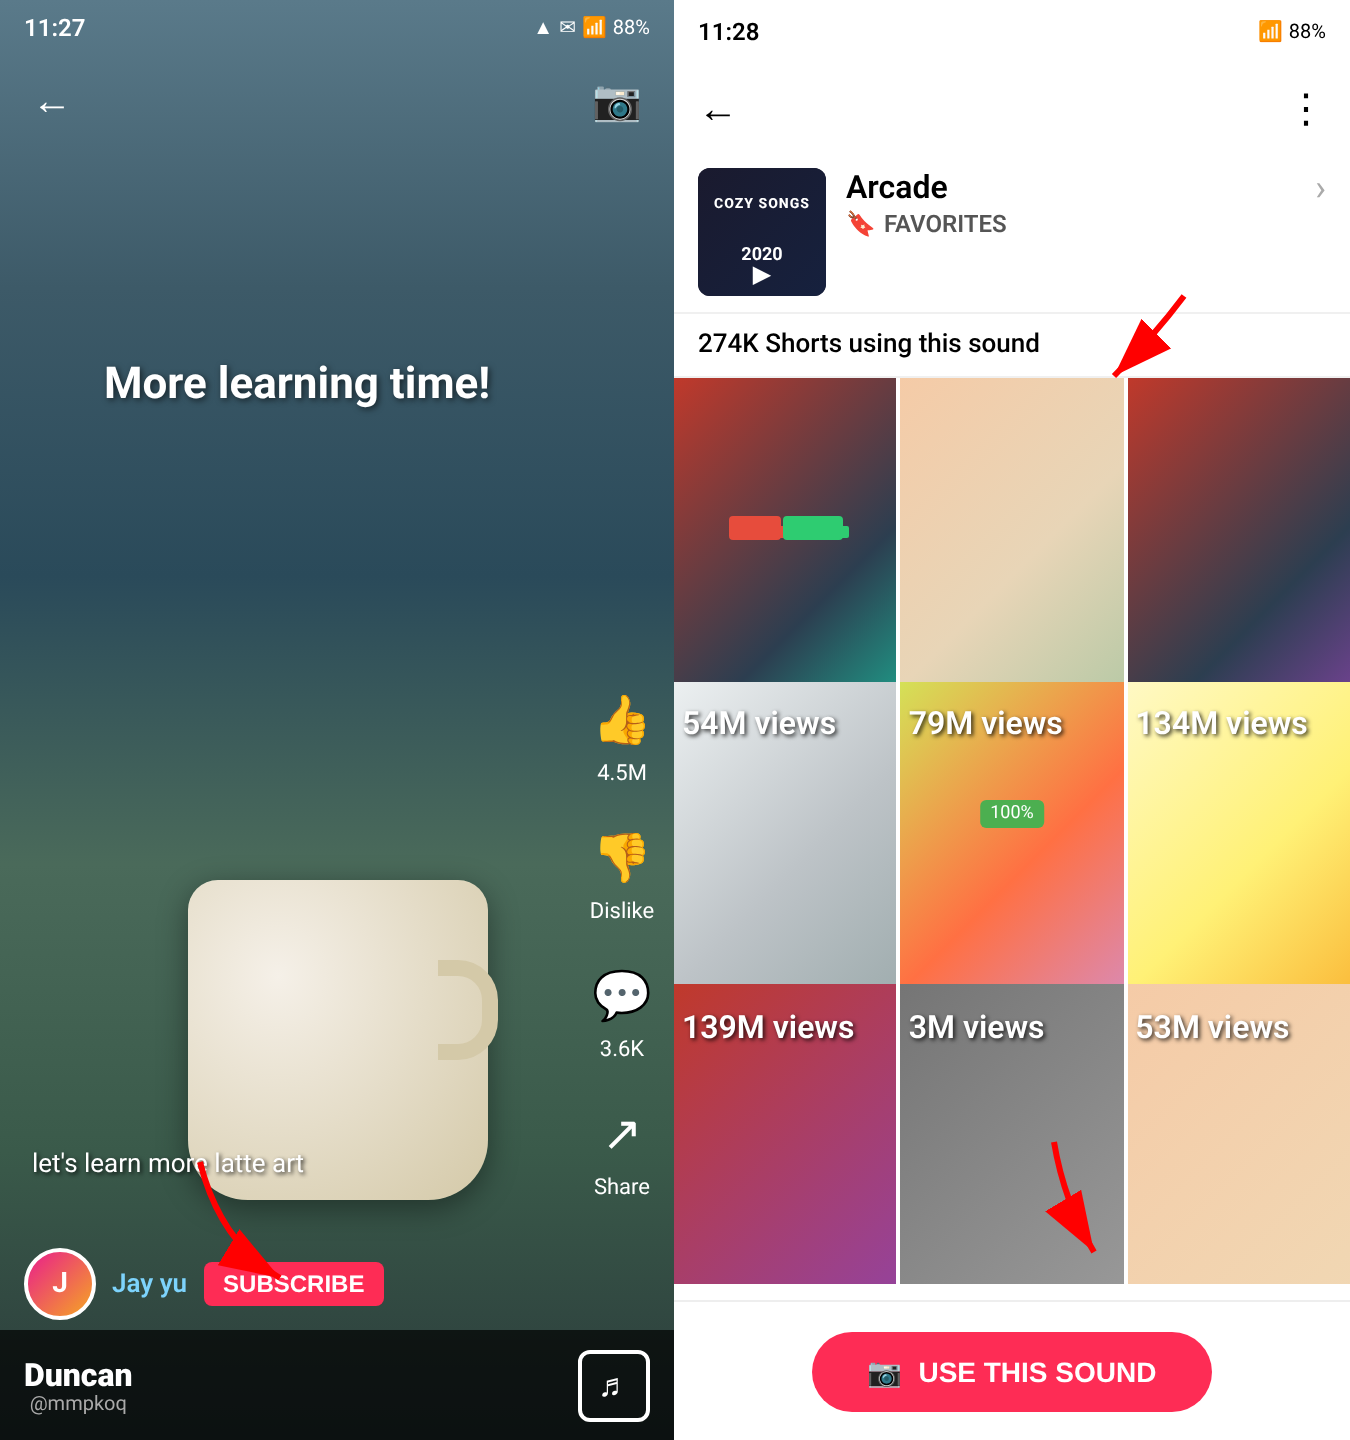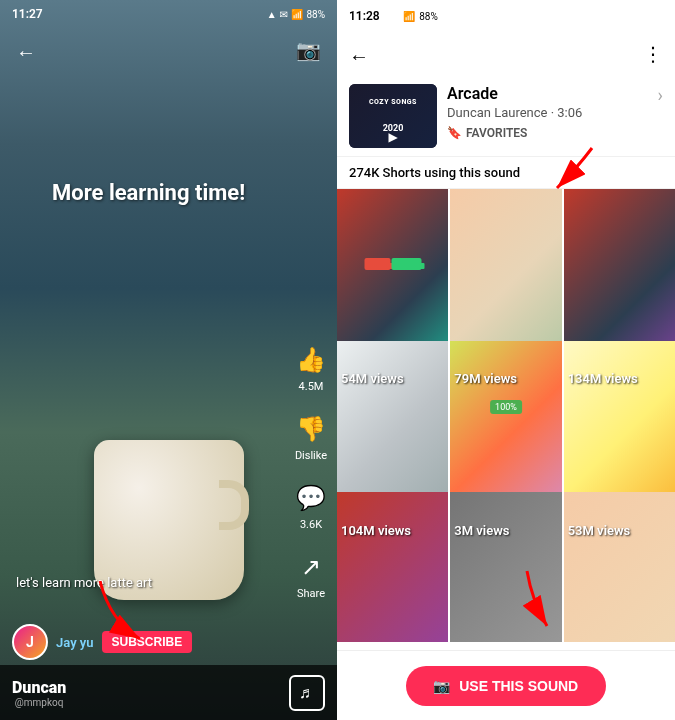--- a/index.html
+++ b/index.html
@@ -271,21 +271,21 @@
       position: relative;
       background: #fff;
       overflow: hidden;
     }
 
     
     .status-bar-right {
       height: 28px;
       display: flex;
       align-items: center;
-      justify-content: flex-start;
+      justify-content: space-between;
       padding: 16px 12px;
       background: #fff;
       gap: 24px;
     }
 
     .status-time-right {
       color: #000;
       font-size: 12px;
       font-weight: 600;
     }
@@ -326,21 +326,21 @@
     
     .sound-info {
       padding: 8px 12px;
       display: flex;
       align-items: flex-start;
       gap: 10px;
       border-bottom: 1px solid #f0f0f0;
     }
 
     .album-art {
-      width: 88px;
+      width: 64px;
       height: 64px;
       border-radius: 6px;
       background: #1a1a2e;
       display: flex;
       align-items: center;
       justify-content: center;
       flex-shrink: 0;
       position: relative;
       overflow: hidden;
     }
@@ -431,24 +431,24 @@
     .video-thumb {
       position: relative;
       aspect-ratio: 9/16;
       background: #333;
       overflow: hidden;
       cursor: pointer;
     }
 
     .video-views {
       position: absolute;
-      bottom: 1px;
+      bottom: 16px;
       left: 4px;
       color: white;
-      font-size: 13px;
+      font-size: 16px;
       font-weight: 600;
       text-shadow: 1px 1px 2px rgba(0,0,0,0.8);
       z-index: 2;
     }
 
     
     .use-sound-bar {
       position: absolute;
       bottom: 0;
       left: 0;
@@ -611,21 +611,20 @@
         <div style="font-size:7px;font-weight:800;letter-spacing:0.5px;">COZY SONGS</div>
         <div style="font-size:9px;margin-top:16px;">2020</div>
       </div>
       <div class="album-play">▶</div>
     </div>
     <div class="sound-details">
       <div class="sound-meta-row">
         <span class="sound-title">Arcade</span>
         <span class="chevron-right">›</span>
       </div>
-      <div class="sound-artist">Duncan Laurence · 3:06</div>
       <div class="favorites-btn">
         <span>🔖</span>
         <span>FAVORITES</span>
       </div>
     </div>
   </div>
 
   <div class="shorts-count">274K Shorts using this sound</div>
 
   <div class="video-grid">
@@ -641,21 +640,21 @@
       </div>
       <div class="video-views">54M views</div>
     </div>
     <div class="video-thumb thumb-2">
       <div class="video-views">79M views</div>
     </div>
     <div class="video-thumb thumb-3">
       <div class="video-views">134M views</div>
     </div>
     <div class="video-thumb thumb-4">
-      <div class="video-views">104M views</div>
+      <div class="video-views">139M views</div>
     </div>
     <div class="video-thumb thumb-5">
 
       <div style="position:absolute;top:30%;left:50%;transform:translateX(-50%);z-index:2;">
         <div style="background:#4caf50;color:white;font-size:9px;padding:2px 5px;border-radius:3px;font-weight:400;">100%</div>
       </div>
       <div class="video-views">3M views</div>
     </div>
     <div class="video-thumb thumb-6">
       <div class="video-views">53M views</div>

